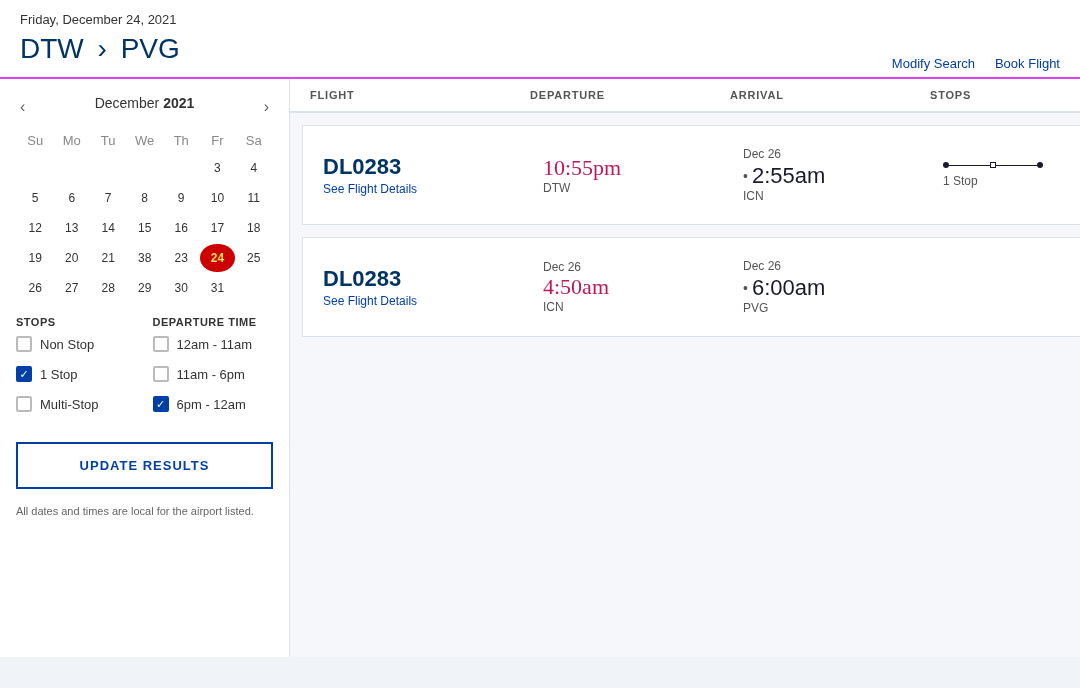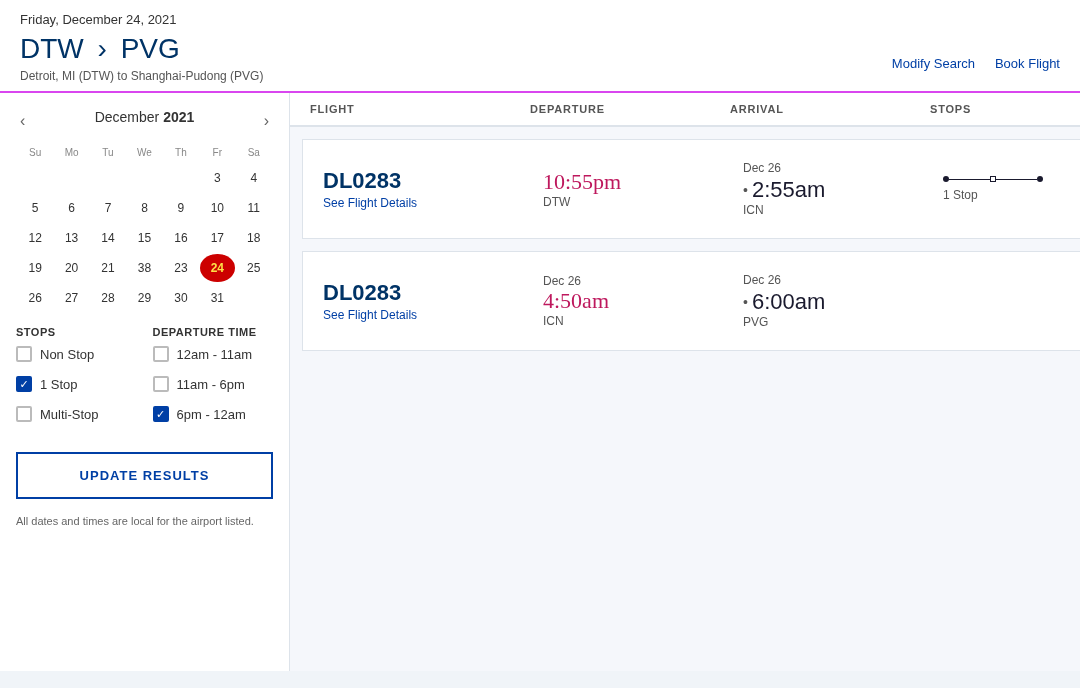--- a/index.html
+++ b/index.html
@@ -30,21 +30,21 @@
 
     .calendar-section { margin-bottom: 12px; }
     .cal-header { text-align: center; font-size: 14px; color: #333; margin-bottom: 8px; padding: 4px 0; }
     .cal-header .month { font-weight: normal; }
     .cal-header .year { font-weight: bold; text-align: center; }
     .cal-nav { display: flex; justify-content: space-between; align-items: center; margin-bottom: 4px; }
     .cal-nav-btn { background: none; border: none; color: #666; cursor: pointer; font-size: 16px; padding: 0 4px; }
 
     .cal-grid { width: 100%; }
     .cal-grid th {
-      font-size: 10px; color: #888; font-weight: normal; padding: 4px 2px;
+      font-size: 13px; color: #888; font-weight: normal; padding: 4px 2px;
       width: 36px;
     }
     .cal-grid td {
       text-align: center; font-size: 12px; color: #333; padding: 4px 2px;
       cursor: pointer; width: 36px; height: 28px;
     }
     .cal-grid td.empty { color: transparent; }
     .cal-grid td.selected {
       background: #cc0000;
       color: #fde047;
@@ -125,21 +125,20 @@
 </head>
 <body>
 
 <div class="top-bar header-relative">
   <div class="top-date">Friday, December 24, 2021</div>
   <div class="route-title">
     <span>DTW</span>
     <span class="arrow">›</span>
     <span>PVG</span>
   </div>
-  <div class="route-subtitle">Detroit, MI (DTW) to Shanghai-Pudong (PVG)</div>
   <div class="top-actions">
     <a href="#">Modify Search</a>
     <a href="#">Book Flight</a>
   </div>
 </div>
 
 <div class="main-layout">
 
   <div class="left-panel">
     <div class="calendar-section">

